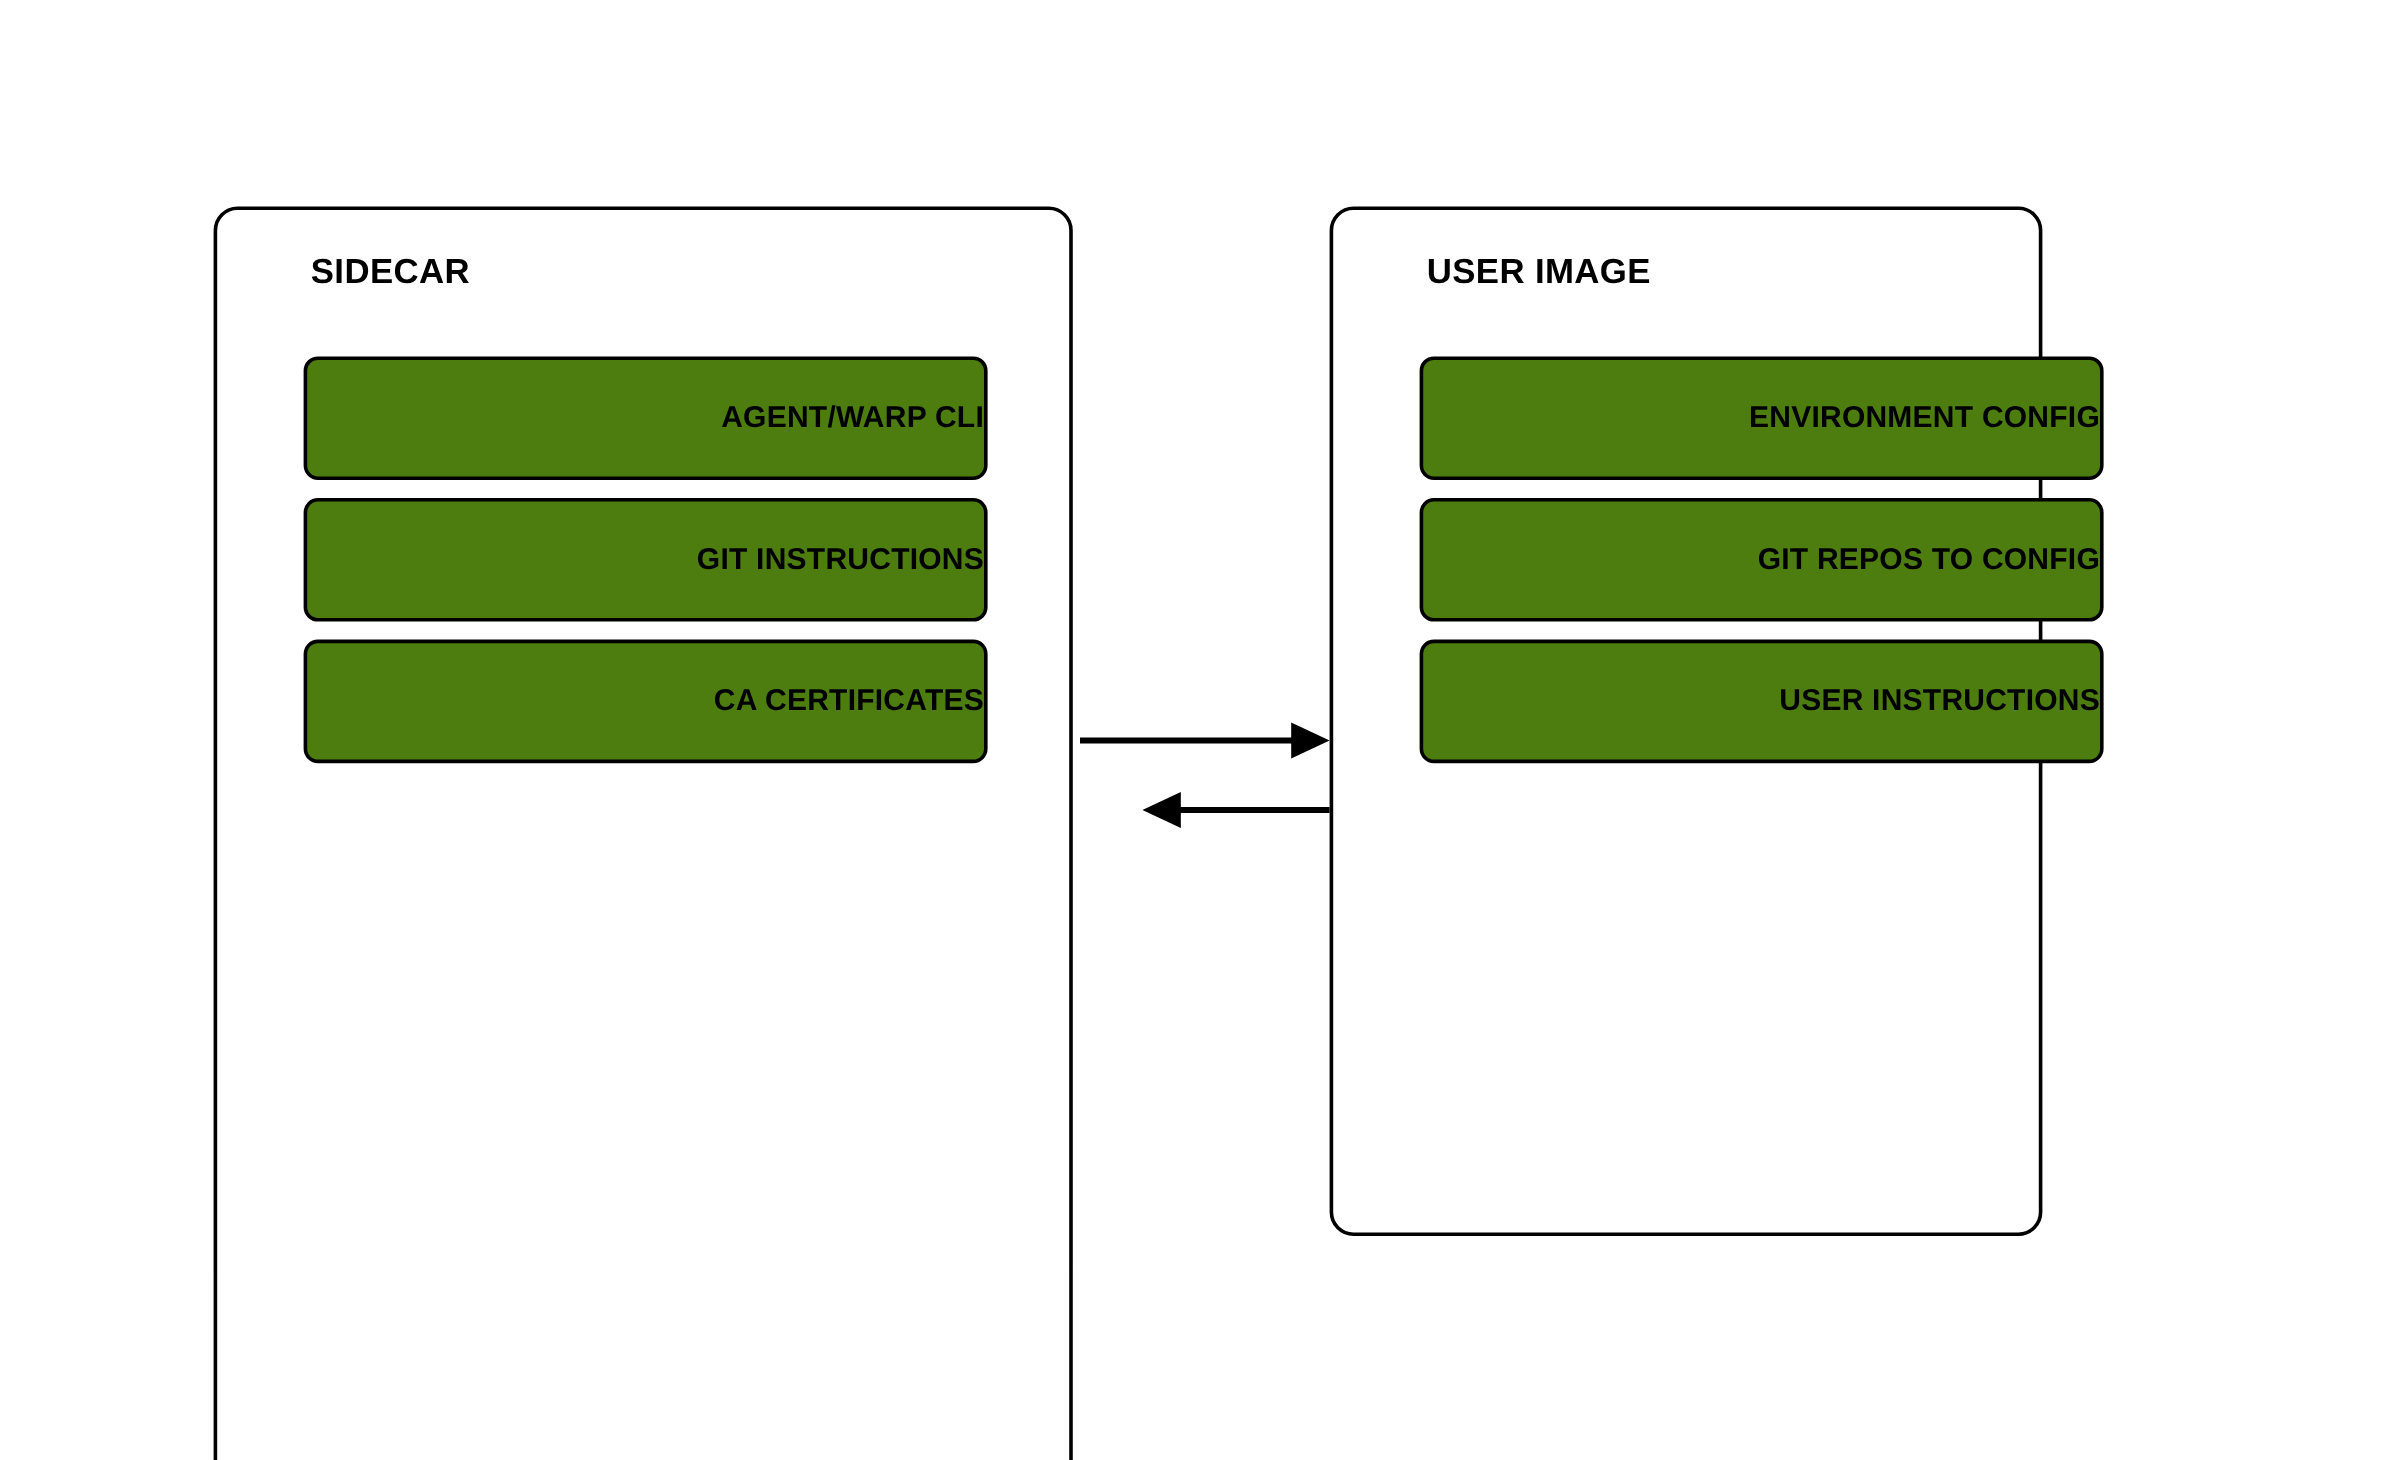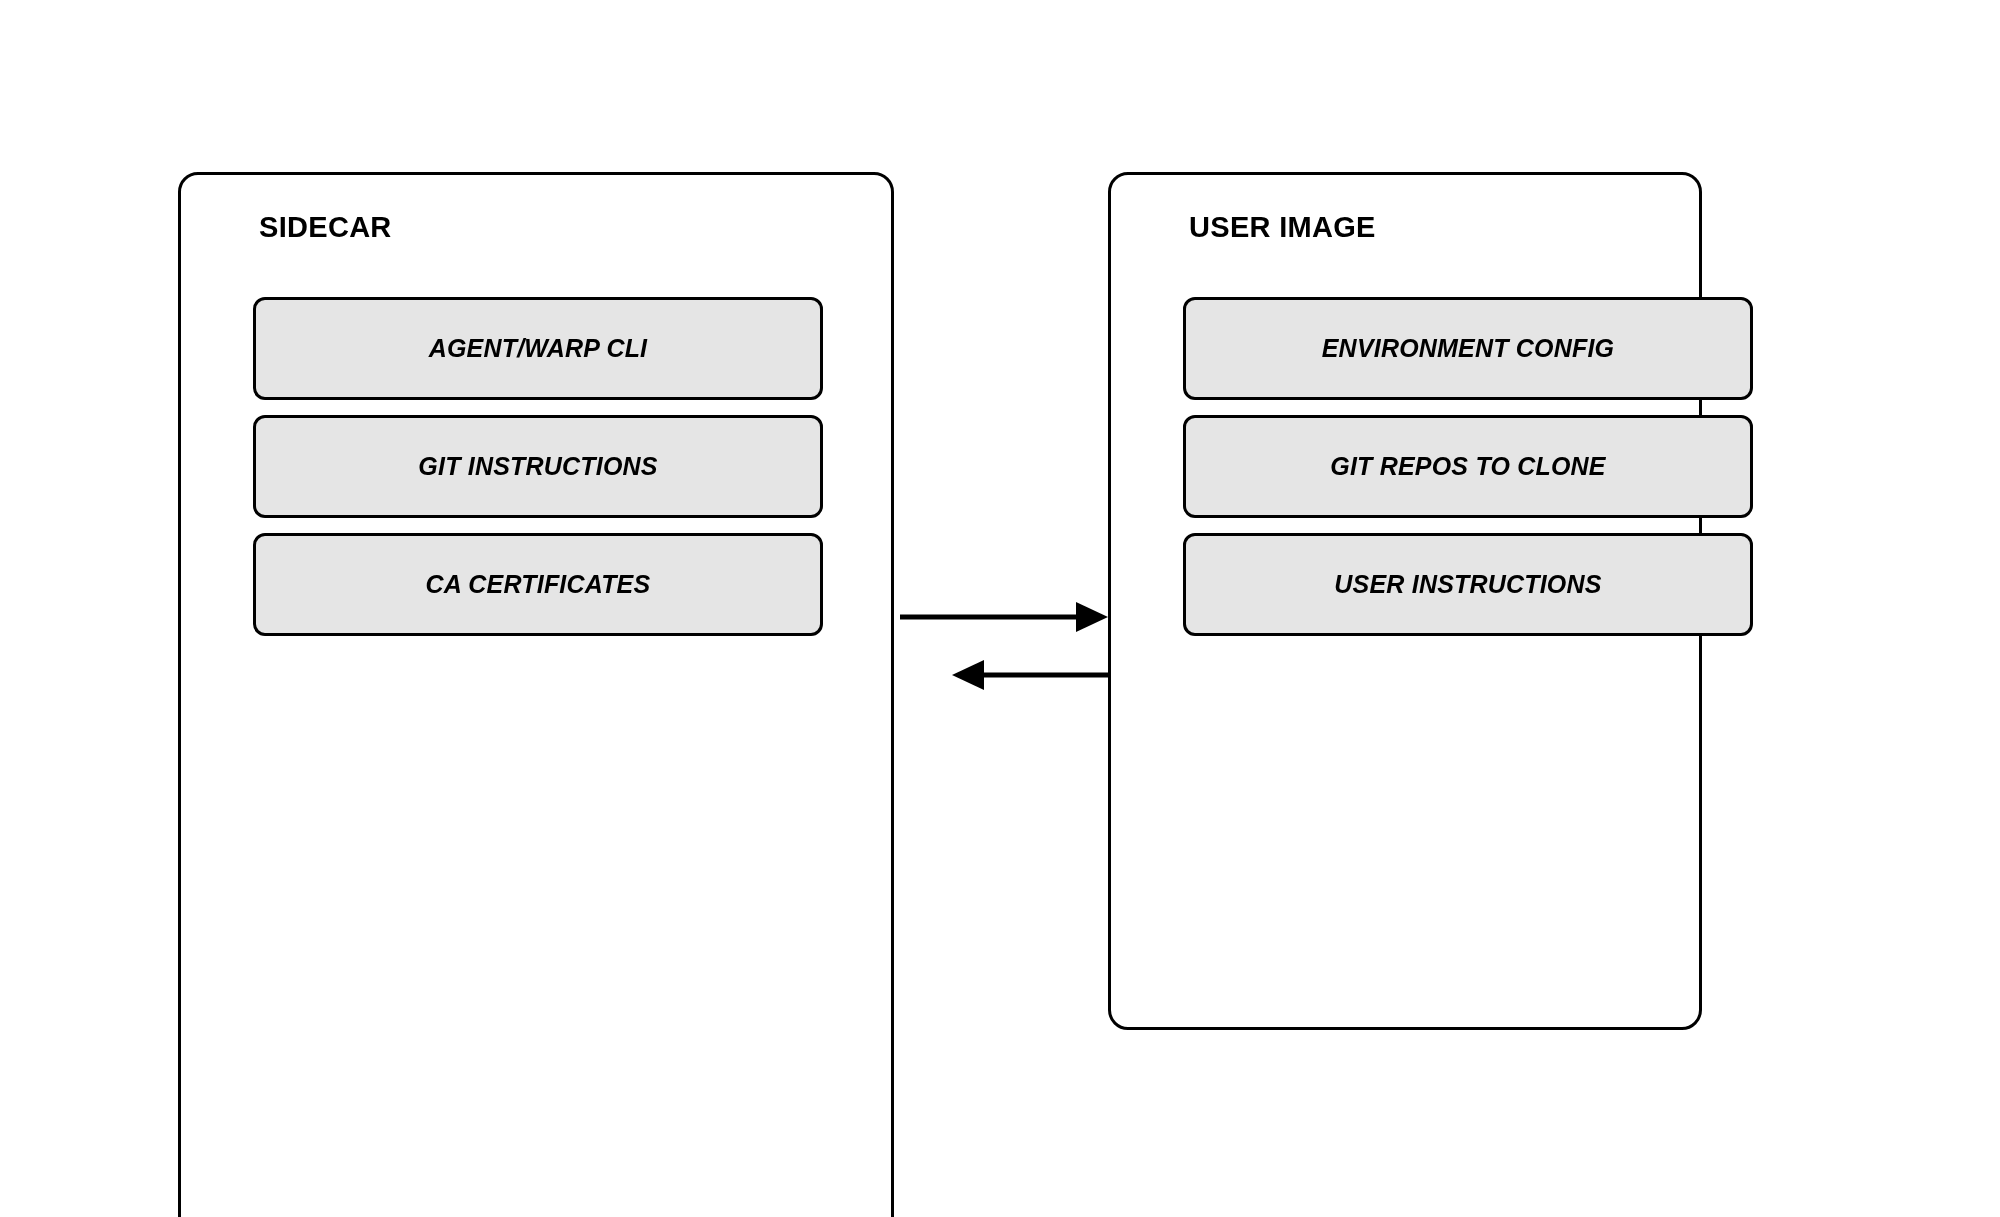--- a/index.html
+++ b/index.html
@@ -60,26 +60,25 @@
   }
   #stack-sidecar { top: 122px; }
   #stack-user-image { top: 122px; }
 
   .item-box {
     box-sizing: border-box;
     width: 570px;
     height: 103px;
     border: 3px solid #000000;
     border-radius: 12px;
-    background: #e5e5e5;
+    background: #4d7c0f;
     display: flex;
     align-items: center;
-    justify-content: center;
+    justify-content: flex-end;
     margin-bottom: 15px;
-    font-style: italic;
   }
   .item-box:last-child { margin-bottom: 14px; }
   .item-label {
     font-size: 25px;
     font-weight: bold;
     letter-spacing: 0.2px;
     color: #000000;
     white-space: nowrap;
   }
 
@@ -122,21 +121,21 @@
     <div class="panel-title">USER IMAGE</div>
 
     <div class="item-stack" id="stack-user-image">
 
       <div class="item-box">
         <span class="item-label">ENVIRONMENT CONFIG</span>
       </div>
 
 
       <div class="item-box">
-        <span class="item-label">GIT REPOS TO CLONE</span>
+        <span class="item-label">GIT REPOS TO CONFIG</span>
       </div>
 
       <div class="item-box">
         <span class="item-label">USER INSTRUCTIONS</span>
       </div>
 
     </div>
   </div>
 
   <svg id="connectors" viewBox="0 0 250 180" width="250" height="180">

